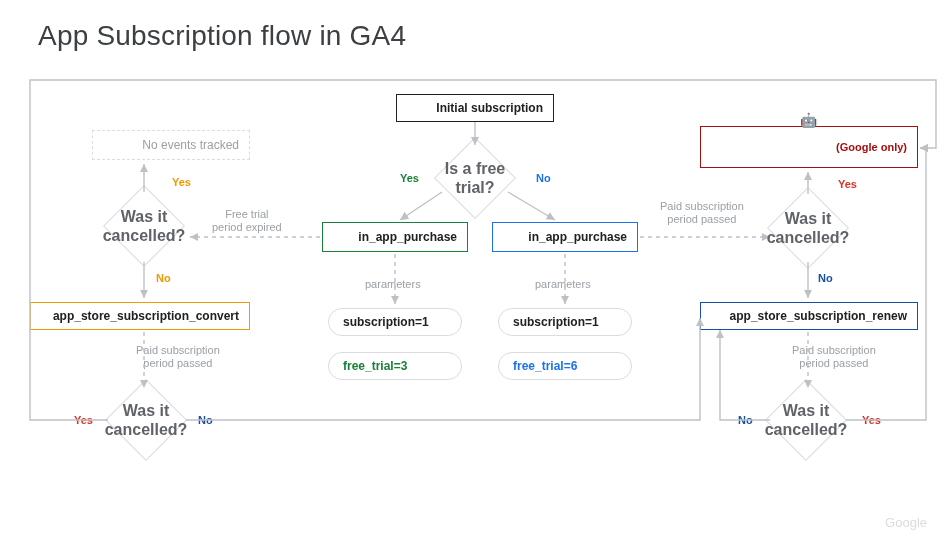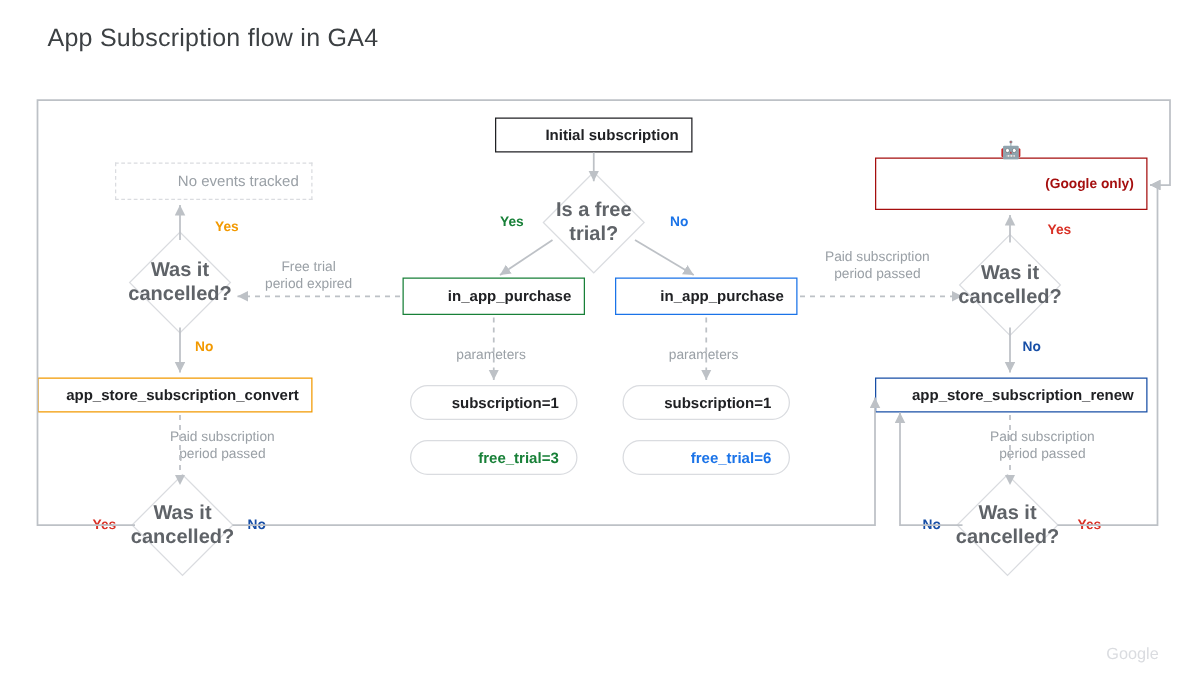--- a/index.html
+++ b/index.html
@@ -8,21 +8,21 @@
   background: #fff;
   width: 951px;
   height: 540px;
   position: relative;
   overflow: hidden;
 }
 .title {
   position: absolute;
   top: 20px;
   left: 38px;
-  font-size: 20px;
+  font-size: 28px;
   font-weight: 400;
   color: #3c4043;
   letter-spacing: 0.2px;
 }
 .box {
   position: absolute;
   background: #fff;
   border: 1.5px solid;
   font-size: 12px;
   font-weight: 700;
@@ -37,21 +37,21 @@
 .pill {
   position: absolute;
   background: #fff;
   border: 1.5px solid #dadce0;
   border-radius: 16px;
   font-size: 12px;
   font-weight: 700;
   color: #202124;
   display: flex;
   align-items: center;
-  justify-content: flex-end;
+  justify-content: flex-start;
   padding: 6px 14px;
 }
 .diamond {
   position: absolute;
   width: 80px;
   height: 80px;
   display: flex;
   align-items: center;
   justify-content: center;
 }

